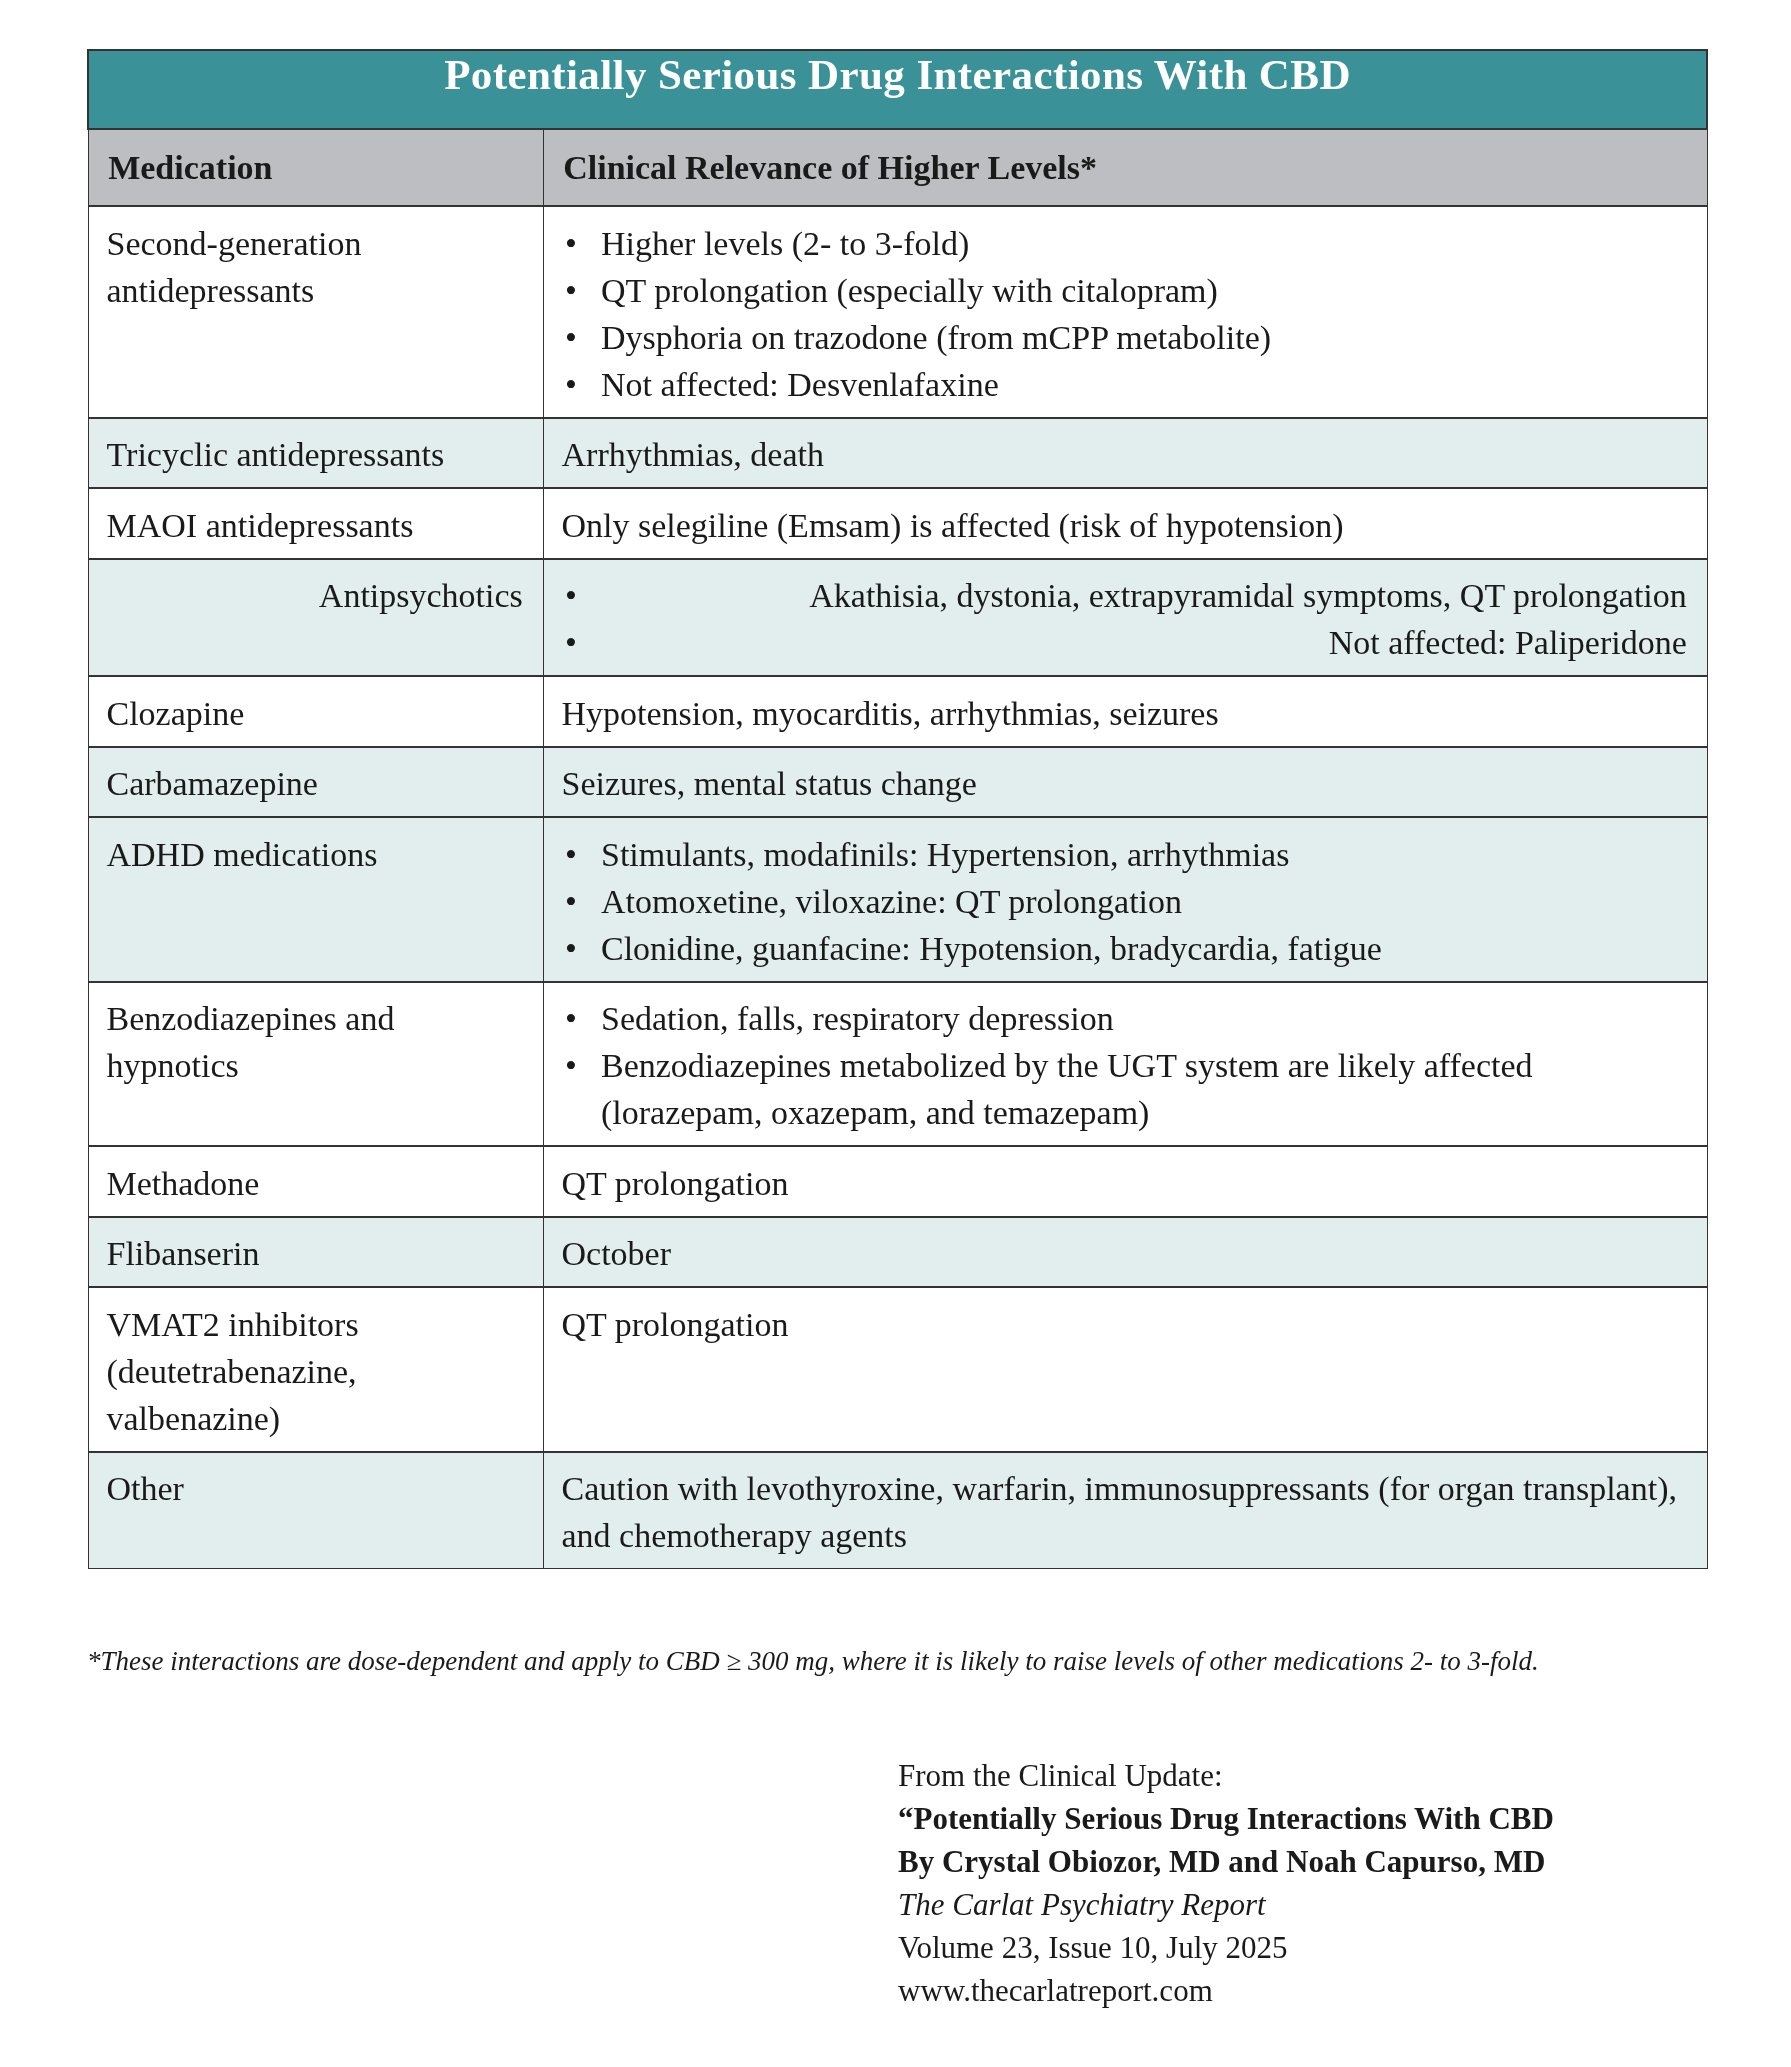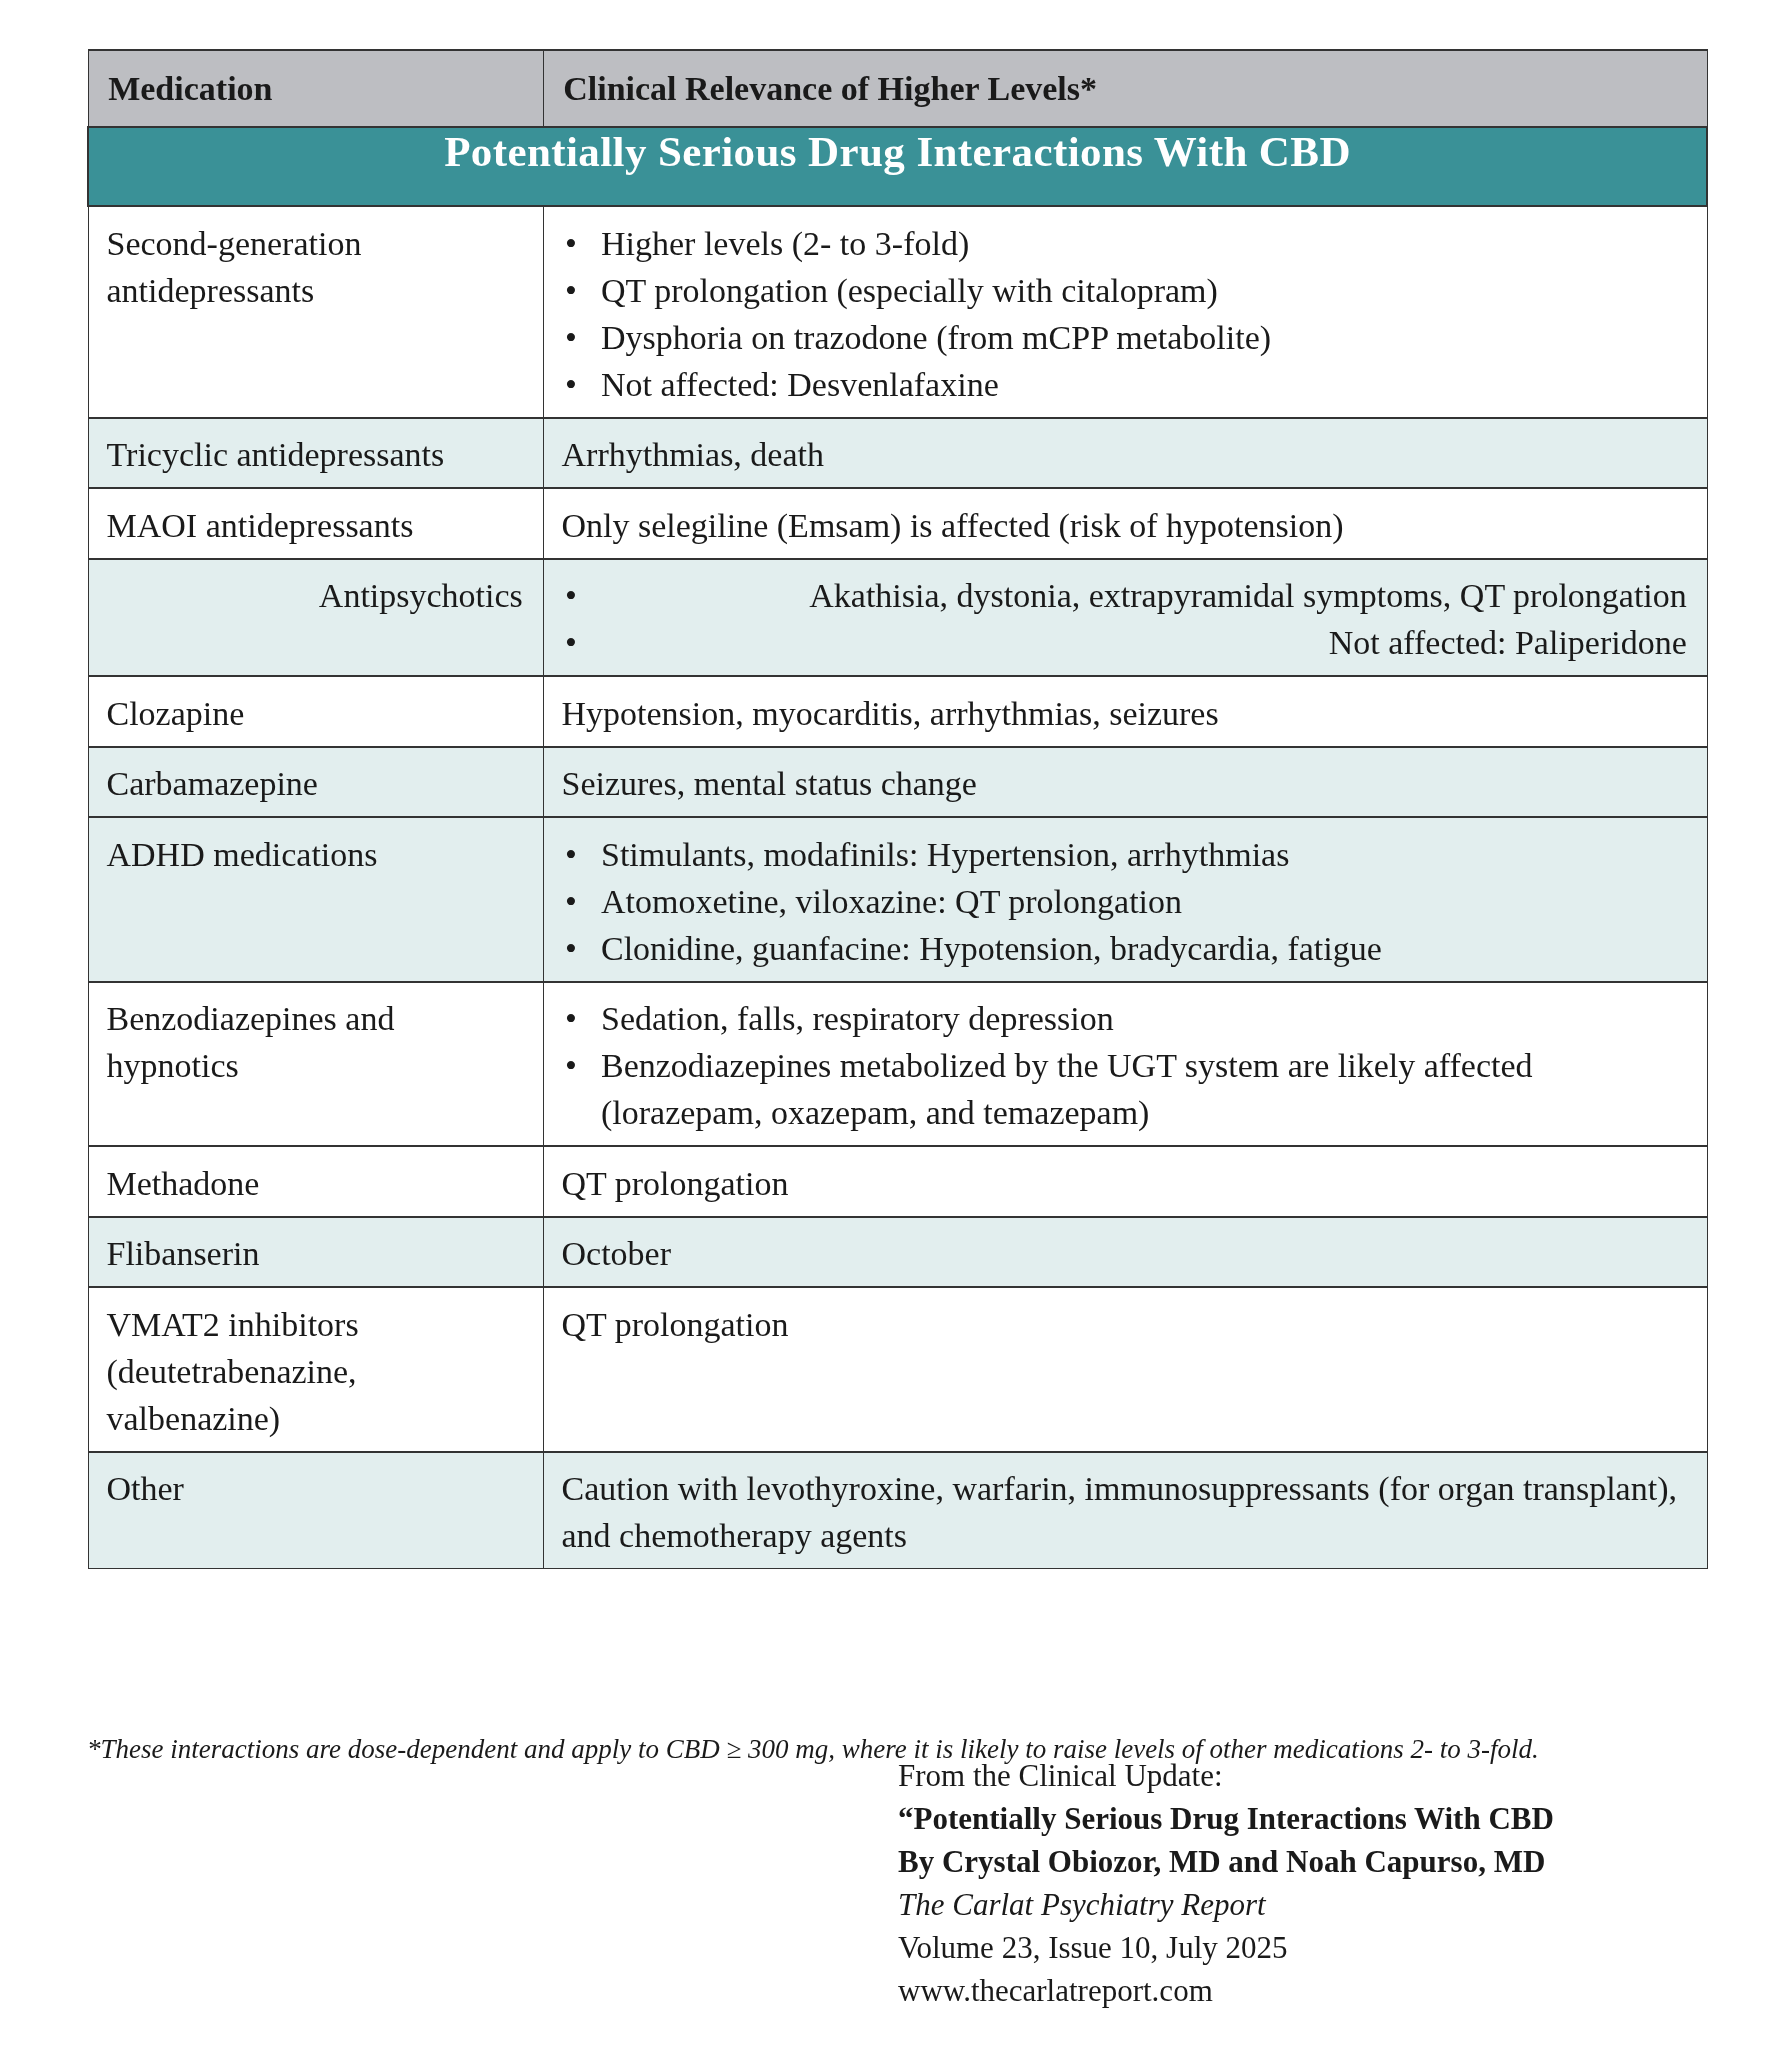--- a/index.html
+++ b/index.html
@@ -7,41 +7,41 @@
   .table-wrap { position:absolute; left:87px; top:49px; width:1621px; }
   table { border-collapse:collapse; width:100%; table-layout:fixed; }
   .title-cell { background:#3a9197; color:#ffffff; font-weight:bold; font-size:43px; text-align:center; height:77px; border:2.7px solid #333; padding:0; letter-spacing:0.4px; }
   th { background:#bdbec2; font-weight:bold; font-size:34px; text-align:left; height:75px; padding:0 19.7px; border:1.8px solid #333; border-top:2.7px solid #333; border-bottom:2.7px solid #333; }
   td { font-size:34px; vertical-align:top; padding:12.5px 19.7px 9px 18px; border:1.8px solid #333; border-top:2.7px solid #333; line-height:47px; }
   tr.alt td { background:#e2eeee; }
   col.c1 { width:455px; }
   ul { margin:0; padding:0 0 0 21.5px; list-style:none; }
   ul li { position:relative; padding-left:18px; }
   ul li::before { content:"\2022"; position:absolute; left:-18px; top:0; }
-  .footnote { position:absolute; left:87px; top:1734px; font-style:italic; font-size:27px; color:#1a1a1a; }
+  .footnote { position:absolute; left:87px; top:1646px; font-style:italic; font-size:27px; color:#1a1a1a; }
   .credits { position:absolute; left:898px; top:1754px; font-size:31px; line-height:43px; }
   .credits .b { font-weight:bold; }
   .credits .i { font-style:italic; }
 </style>
 </head>
 <body>
 
 <div class="table-wrap">
   <table>
     <colgroup>
         <col class="c1">
         <col class="c2">
       </colgroup>
     <thead>
       <tr>
+        <td colspan="2" class="title-cell">Potentially Serious Drug Interactions With CBD</td>
+      </tr>
+      <tr>
         <th>Medication</th>
         <th>Clinical Relevance of Higher Levels*</th>
-      </tr>
-      <tr>
-        <td colspan="2" class="title-cell">Potentially Serious Drug Interactions With CBD</td>
       </tr>
     </thead>
     <tbody id="tbody">
         <tr style="height: 207px;">
           <td>
             <div>Second-generation</div>
             <div>antidepressants</div>
           </td>
           <td>
             <ul>

